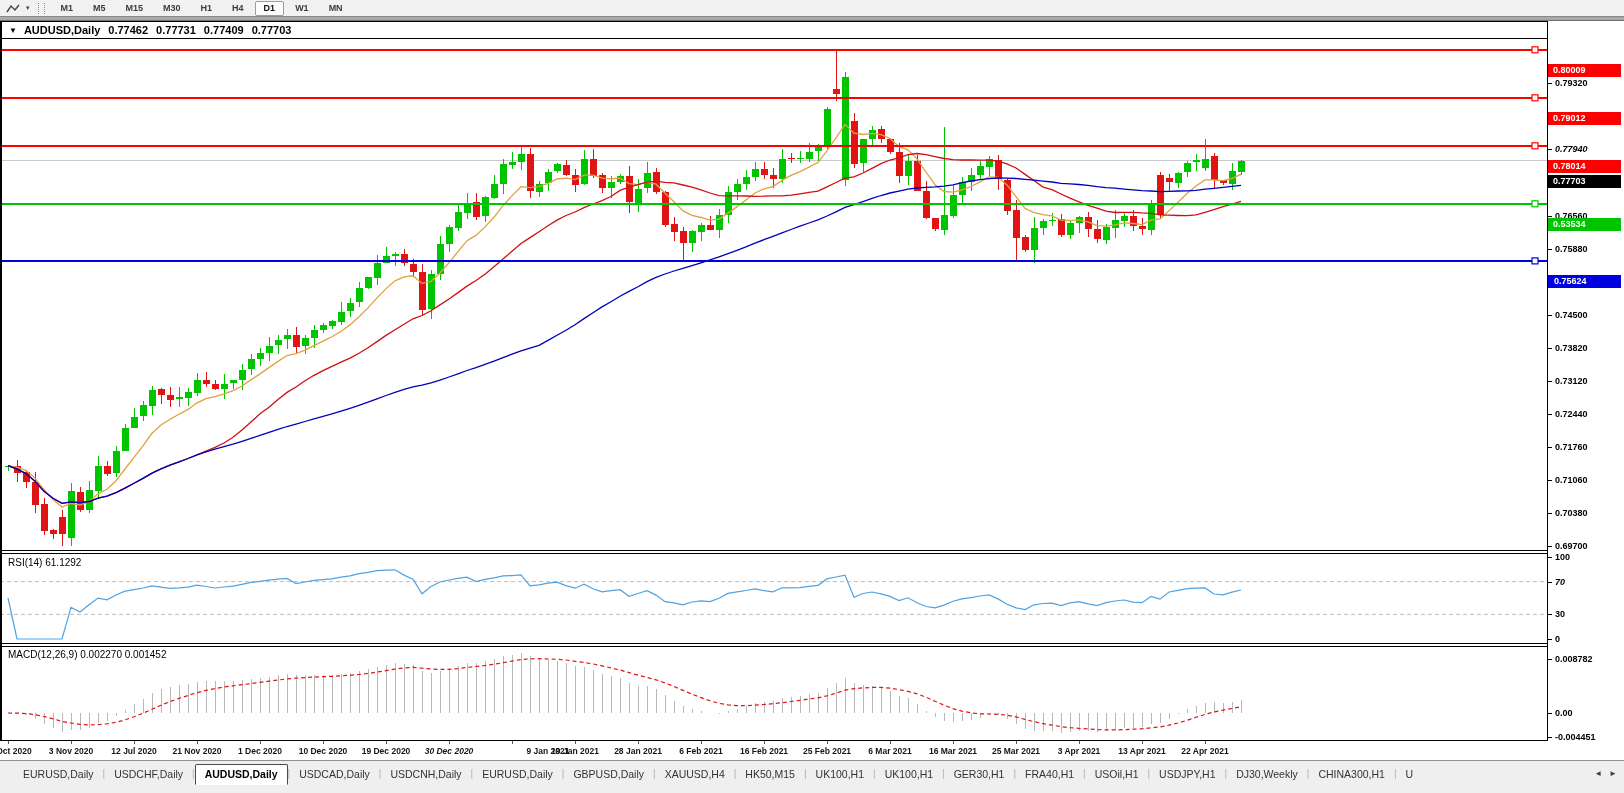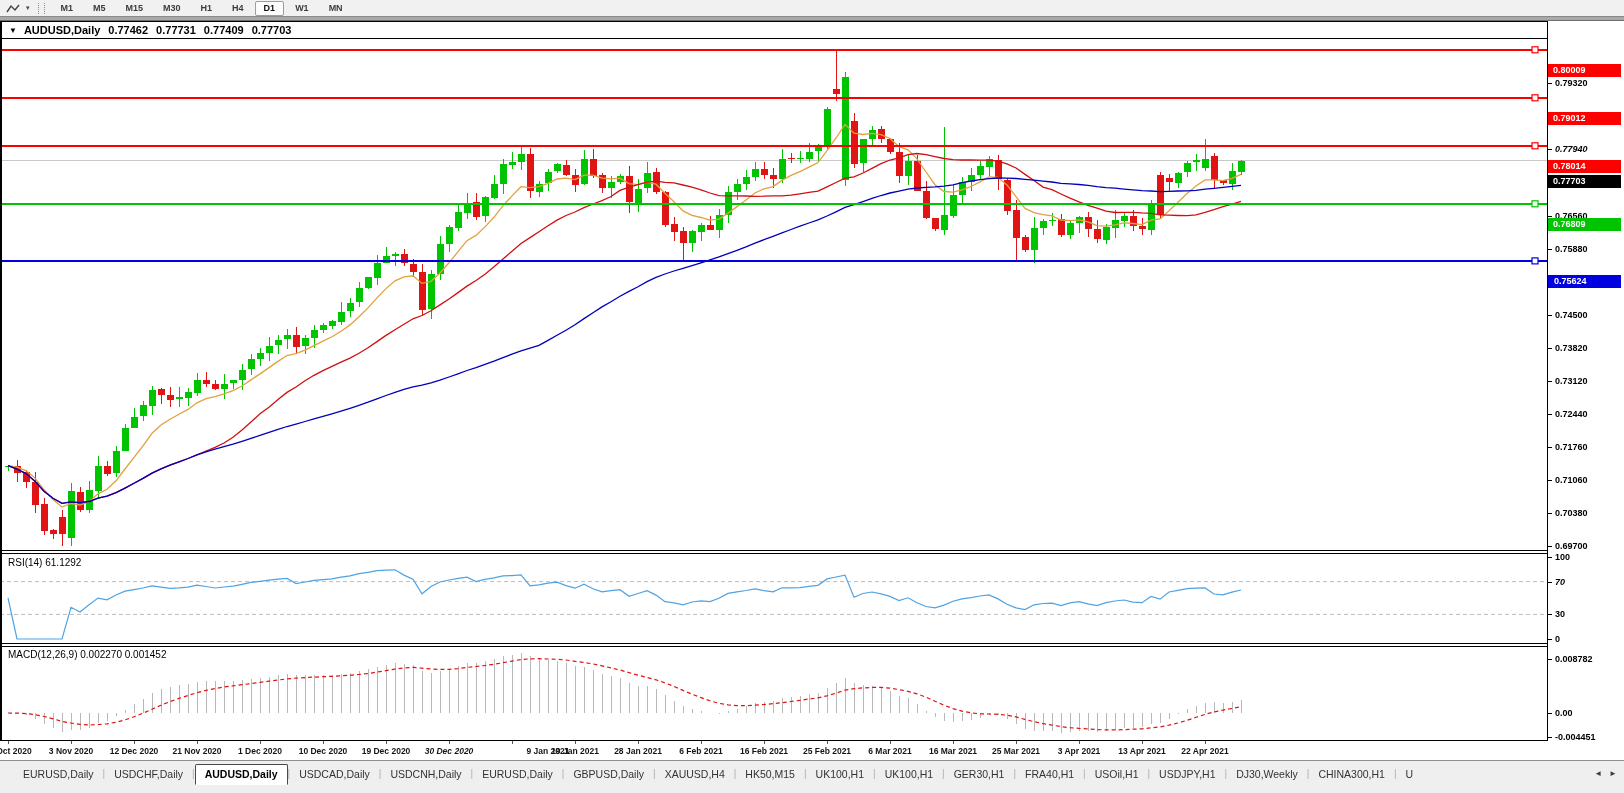--- a/index.html
+++ b/index.html
@@ -579,31 +579,31 @@
       <div class="tickdash" style="top: 637.991px;"></div>
       <div class="tick" style="top: 632.991px;">0.008782</div>
       <div class="tickdash" style="top: 692px;"></div>
       <div class="tick" style="top: 687px;">0.00</div>
       <div class="tickdash" style="top: 716px;"></div>
       <div class="tick" style="top: 711px;">-0.004451</div>
       <div class="badge" style="top: 43px; background: rgb(255, 0, 0);">0.80009</div>
       <div class="badge" style="top: 91px; background: rgb(255, 0, 0);">0.79012</div>
       <div class="badge" style="top: 139px; background: rgb(255, 0, 0);">0.78014</div>
       <div class="badge" style="top: 154px; background: rgb(0, 0, 0);">0.77703</div>
-      <div class="badge" style="top: 197px; background: rgb(0, 196, 0);">0.76809</div>
+      <div class="badge" style="top: 197px; background: rgb(0, 196, 0);">0.53534</div>
       <div class="badge" style="top: 254px; background: rgb(0, 0, 224); padding-left: 6px;">0.75624</div>
     </div>
 
   <div class="dates" id="dates">
       <div class="datetickmark" style="left: 8px;"></div>
       <div class="datelab" style="left: 8px;">24 Oct 2020</div>
       <div class="datetickmark" style="left: 71px;"></div>
       <div class="datelab" style="left: 71px;">3 Nov 2020</div>
       <div class="datetickmark" style="left: 134px;"></div>
-      <div class="datelab" style="left: 134px;">12 Dec 2020</div>
+      <div class="datelab" style="left: 134px;">12 Jul 2020</div>
       <div class="datetickmark" style="left: 197px;"></div>
       <div class="datelab" style="left: 197px;">21 Nov 2020</div>
       <div class="datetickmark" style="left: 260px;"></div>
       <div class="datelab" style="left: 260px;">1 Dec 2020</div>
       <div class="datetickmark" style="left: 323px;"></div>
       <div class="datelab" style="left: 323px;">10 Dec 2020</div>
       <div class="datetickmark" style="left: 386px;"></div>
       <div class="datelab" style="left: 386px;">19 Dec 2020</div>
       <div class="datetickmark" style="left: 449px;"></div>
       <div class="datelab" style="left: 449px; font-style: italic;">30 Dec 2020</div>

